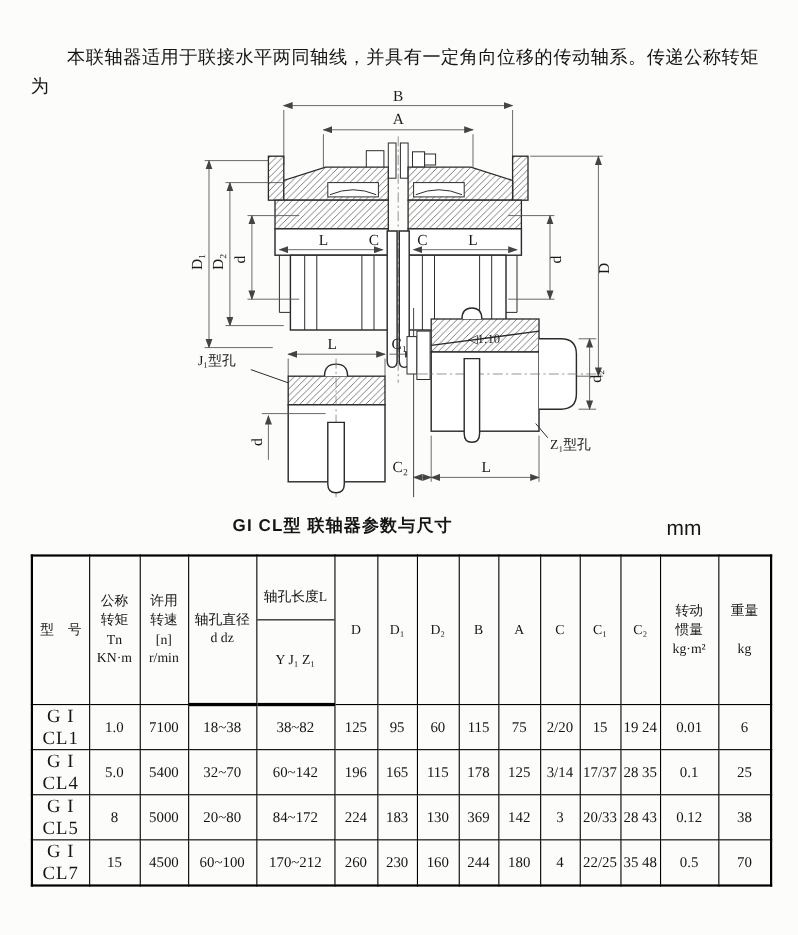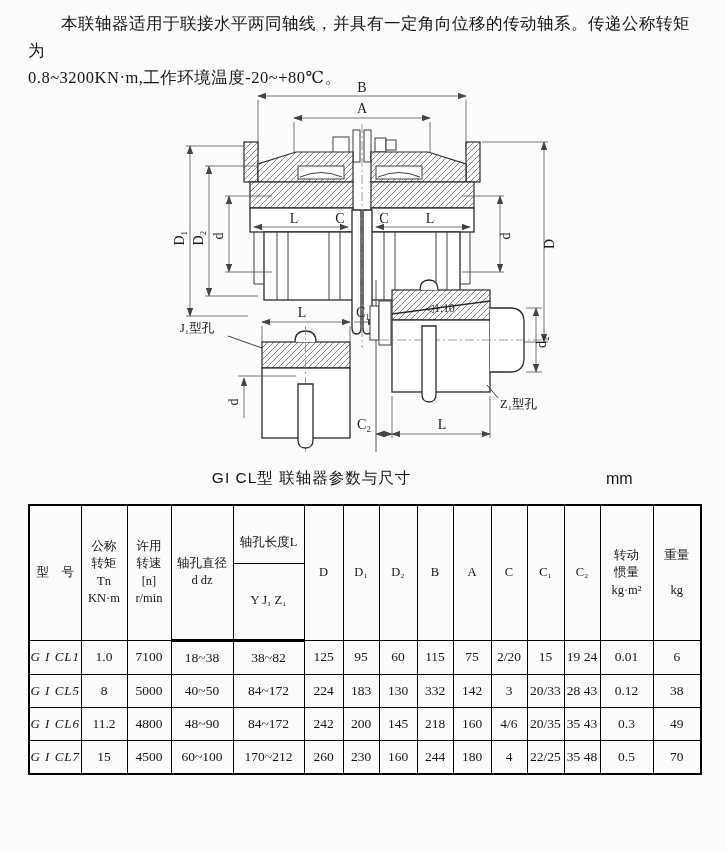--- a/index.html
+++ b/index.html
@@ -2,61 +2,60 @@
 <html><head>
 <meta charset="utf-8">
 <style>
   html,body{margin:0;padding:0;}
   body{
     width:725px;height:850px;position:relative;overflow:hidden;
     background:#fcfcfa;color:#151515;
     font-family:"Liberation Serif","DejaVu Serif",serif;
   }
   .intro{position:absolute;left:28px;top:10px;width:672px;font-size:16.5px;line-height:1.65;letter-spacing:.5px;}
-  .intro .l1{text-indent:2em;}
+  .intro .l1{text-indent:2em;margin-top:28px;}
 
   .drawing-wrap{position:absolute;left:32px;top:80px;width:660px;height:382px;}
   svg text{font-family:"Liberation Serif","DejaVu Sans",serif;font-size:14px;fill:#1a1a1a;}
   svg text.zh{font-size:12.5px;}
   svg text.small{font-size:11.5px;}
   .out{stroke:#2b2b2b;stroke-width:1.3;fill:none;}
   .thin{stroke:#2b2b2b;stroke-width:.9;fill:none;}
   .wfill{fill:#ffffff;}
   .hat{fill:url(#hatch);stroke:#2b2b2b;stroke-width:1.2;}
   .dim{stroke:#555;stroke-width:.8;fill:none;}
   .cl{stroke:#777;stroke-width:.7;fill:none;stroke-dasharray:9 3 2 3;}
 
   .tbl-title-row{position:absolute;top:468px;left:0;width:725px;height:26px;}
   .tbl-title{position:absolute;left:0;width:623px;text-align:center;
-    font-family:"Liberation Sans","DejaVu Sans",sans-serif;font-size:15.5px;font-weight:400;letter-spacing:1px;}
-  .tbl-unit{position:absolute;left:606px;top:2px;font-size:16px;font-family:"Liberation Sans","DejaVu Sans",sans-serif;}
+    font-family:"Liberation Sans","DejaVu Sans",sans-serif;font-size:15.5px;font-weight:700;letter-spacing:1px;}
+  .tbl-unit{position:absolute;left:606px;top:2px;font-size:19px;font-family:"Liberation Sans","DejaVu Sans",sans-serif;}
 
   table.params{
     position:absolute;left:28px;top:504px;width:670px;
     border-collapse:collapse;table-layout:fixed;
     border:2px solid #000;
   }
   table.params th,table.params td{
     border:1px solid #000;text-align:center;vertical-align:middle;
     padding:0;font-weight:normal;
   }
   thead th{height:80px;font-size:12.5px;line-height:1.4;white-space:pre-line;}
   thead th.th-thick{border-bottom:3px solid #000;}
   th.bore-len{padding:0;margin-left:16px;}
   .bl-top{height:39px;border-bottom:1px solid #000;display:flex;align-items:center;justify-content:center;}
   .bl-bot{height:40px;display:flex;align-items:center;justify-content:center;}
   tbody td{height:32px;font-size:13.5px;}
-  tbody td.model-cell{letter-spacing:1px;font-size:13px;font-style:italic;}
+  tbody td.model-cell{letter-spacing:1px;font-size:17px;}
 </style>
 </head>
 <body>
 
 <div class="intro">
   <div class="l1">本联轴器适用于联接水平两同轴线，并具有一定角向位移的传动轴系。传递公称转矩为</div>
-  <div class="l2">0.8~3200KN·m,工作环境温度-20~+80℃。</div>
 </div>
 
 <div class="drawing-wrap">
 <svg width="660" height="382" viewBox="0 0 660 382">
   <defs>
     <pattern id="hatch" patternUnits="userSpaceOnUse" width="6" height="6">
       <rect width="6" height="6" fill="#ffffff"></rect>
       <path d="M0,6 L6,0" stroke="#6a6a6a" stroke-width="0.8"></path>
     </pattern>
     <marker id="ae" markerWidth="11" markerHeight="8" refX="10" refY="4" orient="auto">
@@ -262,52 +261,52 @@
         <td>60</td>
         <td>115</td>
         <td>75</td>
         <td>2/20</td>
         <td>15</td>
         <td>19 24</td>
         <td>0.01</td>
         <td>6</td>
       </tr>
       <tr>
+        <td class="model-cell">G I CL4</td>
+        <td>5.0</td>
+        <td>5400</td>
+        <td>32~70</td>
+        <td>60~142</td>
+        <td>196</td>
+        <td>165</td>
+        <td>115</td>
+        <td>178</td>
+        <td>125</td>
+        <td>3/14</td>
+        <td>17/37</td>
+        <td>28 35</td>
+        <td>0.1</td>
+        <td>25</td>
+      </tr>
+      <tr>
         <td class="model-cell">G I CL5</td>
         <td>8</td>
         <td>5000</td>
-        <td>40~50</td>
+        <td>20~80</td>
         <td>84~172</td>
         <td>224</td>
         <td>183</td>
         <td>130</td>
-        <td>332</td>
+        <td>369</td>
         <td>142</td>
         <td>3</td>
         <td>20/33</td>
         <td>28 43</td>
         <td>0.12</td>
         <td>38</td>
-      </tr>
-      <tr>
-        <td class="model-cell">G I CL6</td>
-        <td>11.2</td>
-        <td>4800</td>
-        <td>48~90</td>
-        <td>84~172</td>
-        <td>242</td>
-        <td>200</td>
-        <td>145</td>
-        <td>218</td>
-        <td>160</td>
-        <td>4/6</td>
-        <td>20/35</td>
-        <td>35 43</td>
-        <td>0.3</td>
-        <td>49</td>
       </tr>
       <tr>
         <td class="model-cell">G I CL7</td>
         <td>15</td>
         <td>4500</td>
         <td>60~100</td>
         <td>170~212</td>
         <td>260</td>
         <td>230</td>
         <td>160</td>

